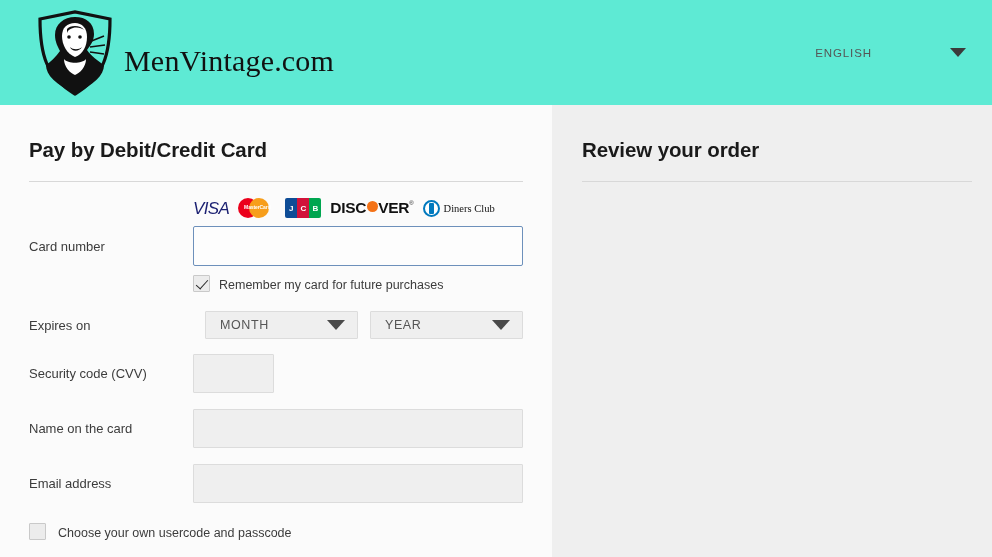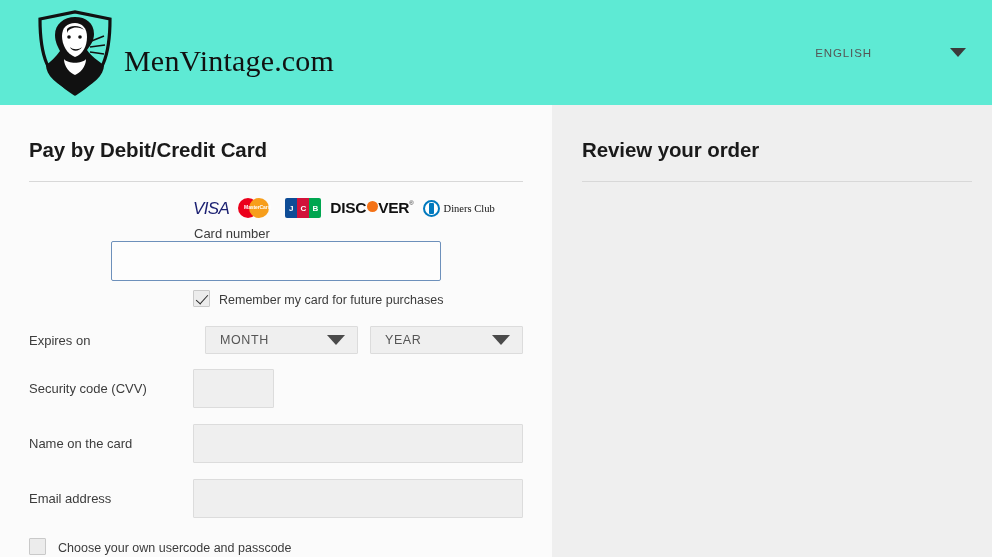--- a/index.html
+++ b/index.html
@@ -196,21 +196,21 @@
         </span>
 
         <span class="diners">
           <span class="dc-mark">
               <i></i>
             </span>
           <span class="txt">Diners Club</span>
         </span>
       </div>
 
-      <div class="row" style="margin-top:9px;flex-direction:column;">
+      <div class="row" style="margin-top:9px;">
         <div class="flabel">Card number</div>
         <input class="inp-card" type="text" value="" style="">
       </div>
 
       <div class="chk-row" style="margin-top:9px; margin-left:164px; gap:9px;">
         <span class="chk on"></span>
         <span class="chk-lbl">Remember my card for future purchases</span>
       </div>
 
       <div class="row" style="margin-top:19px; gap:12px;">

